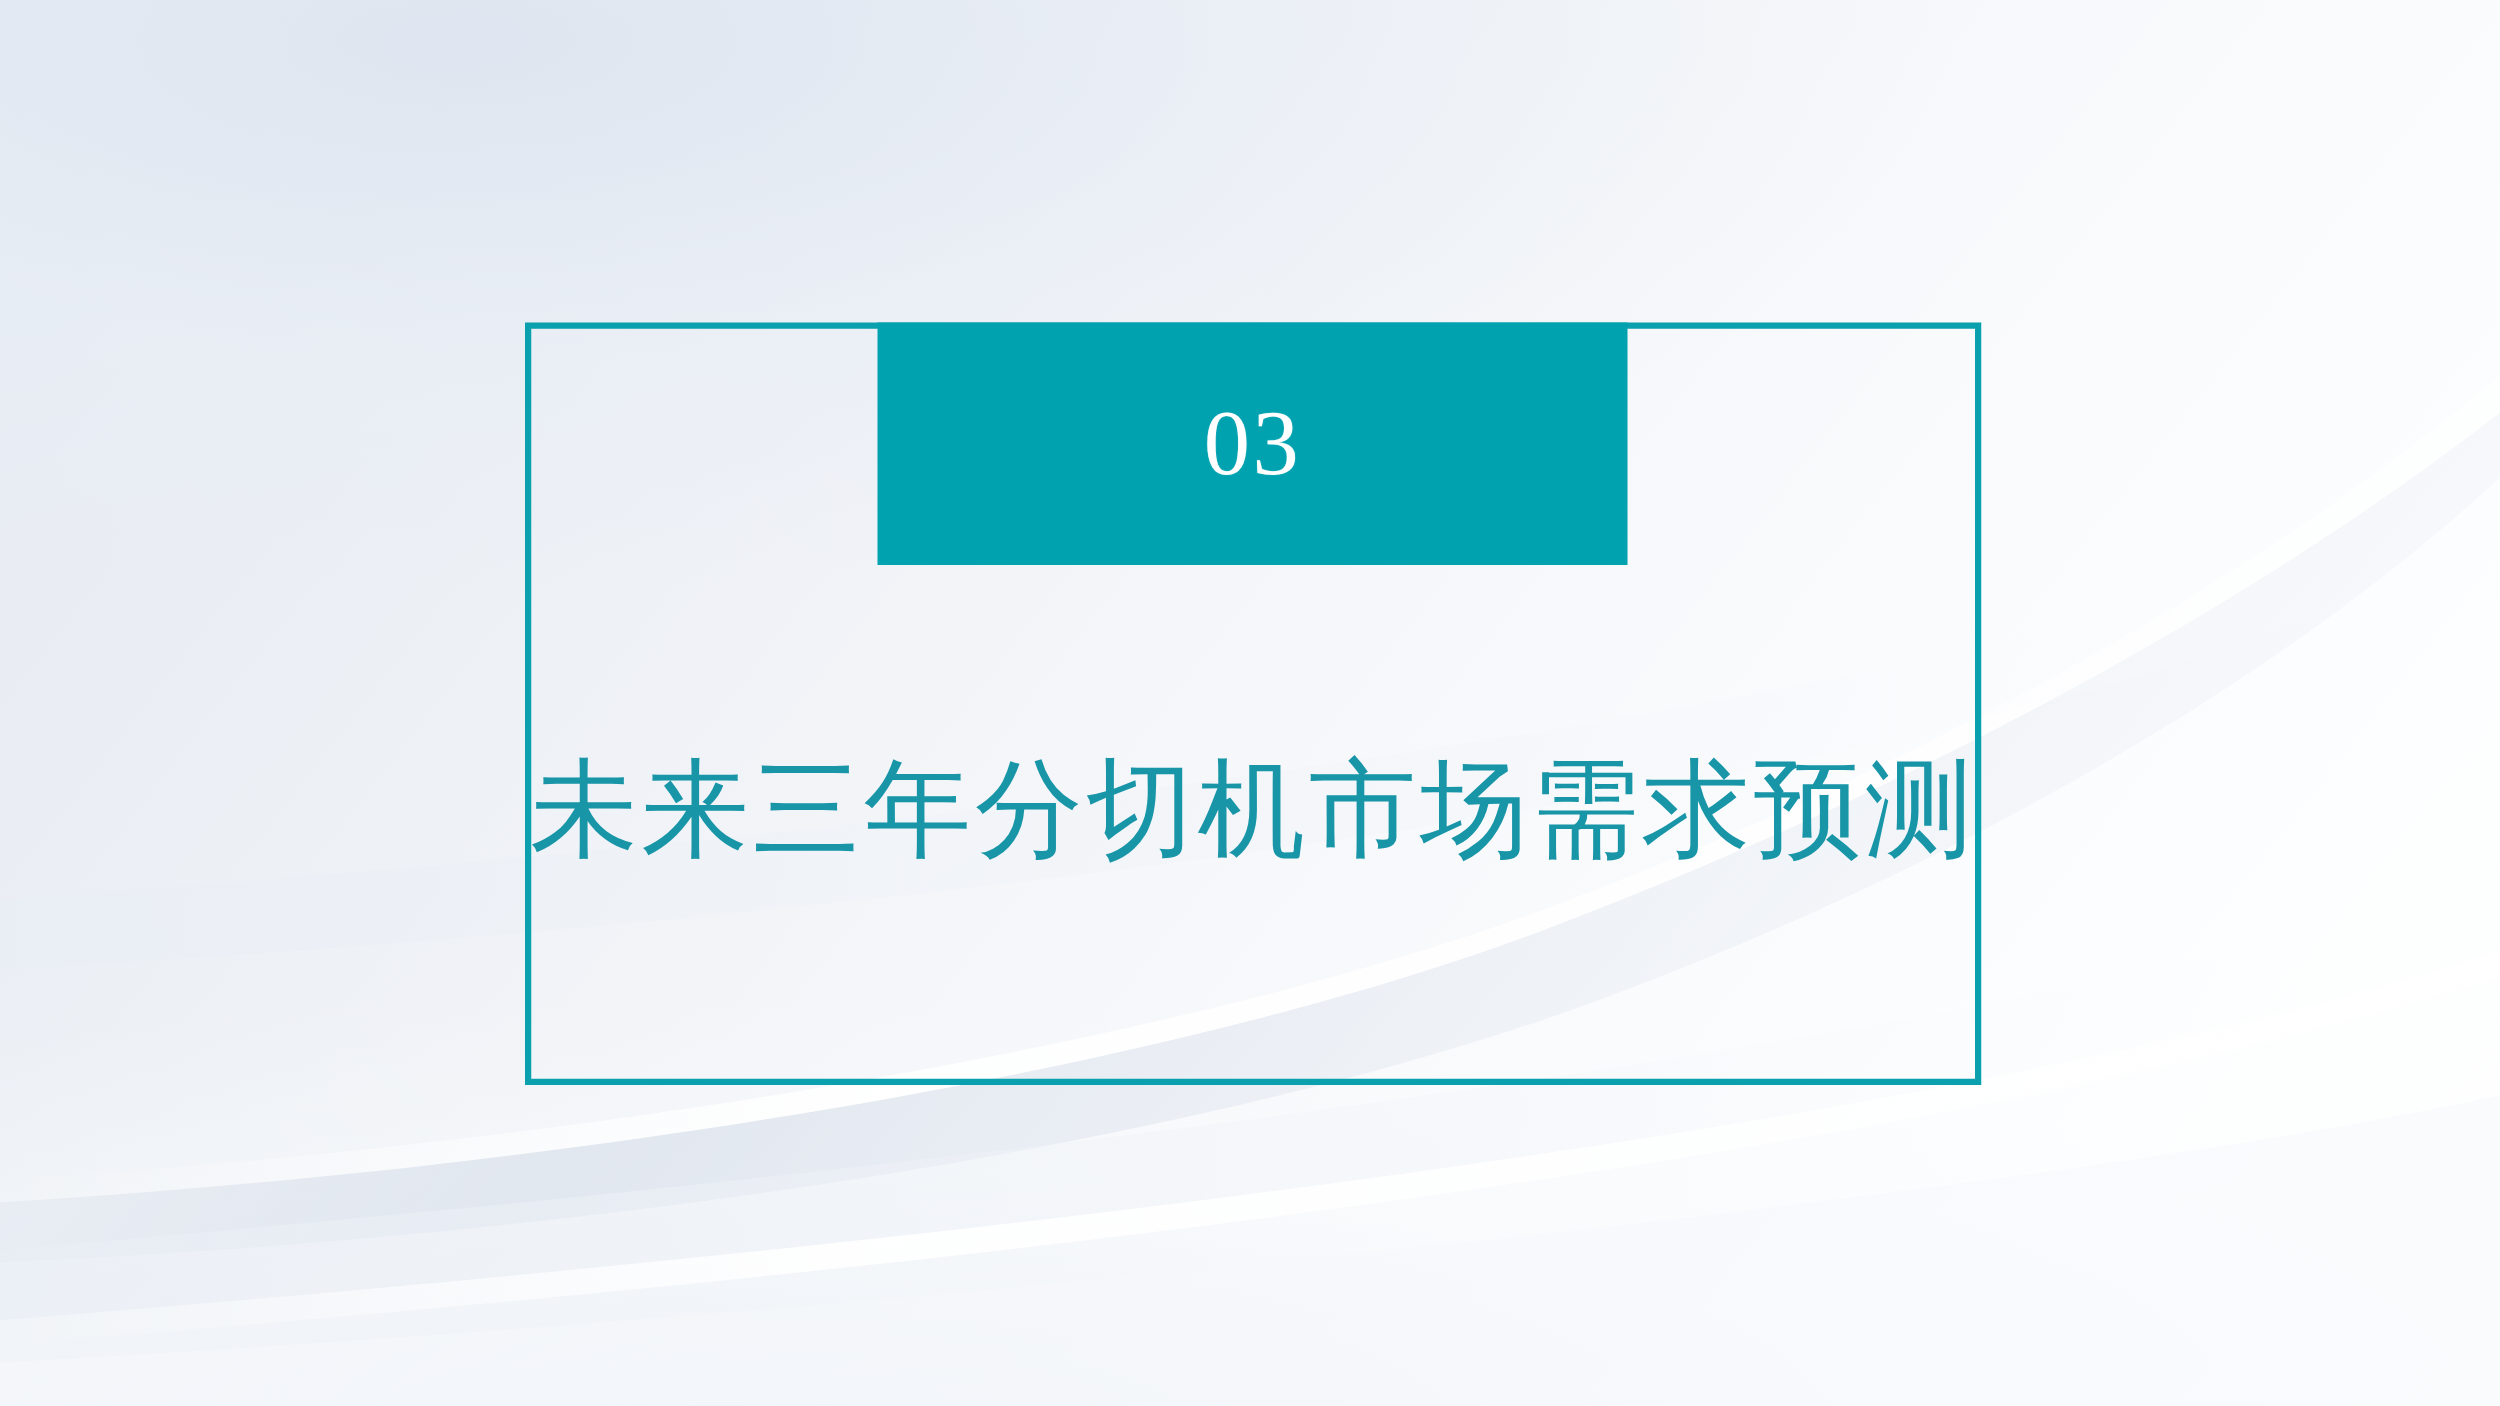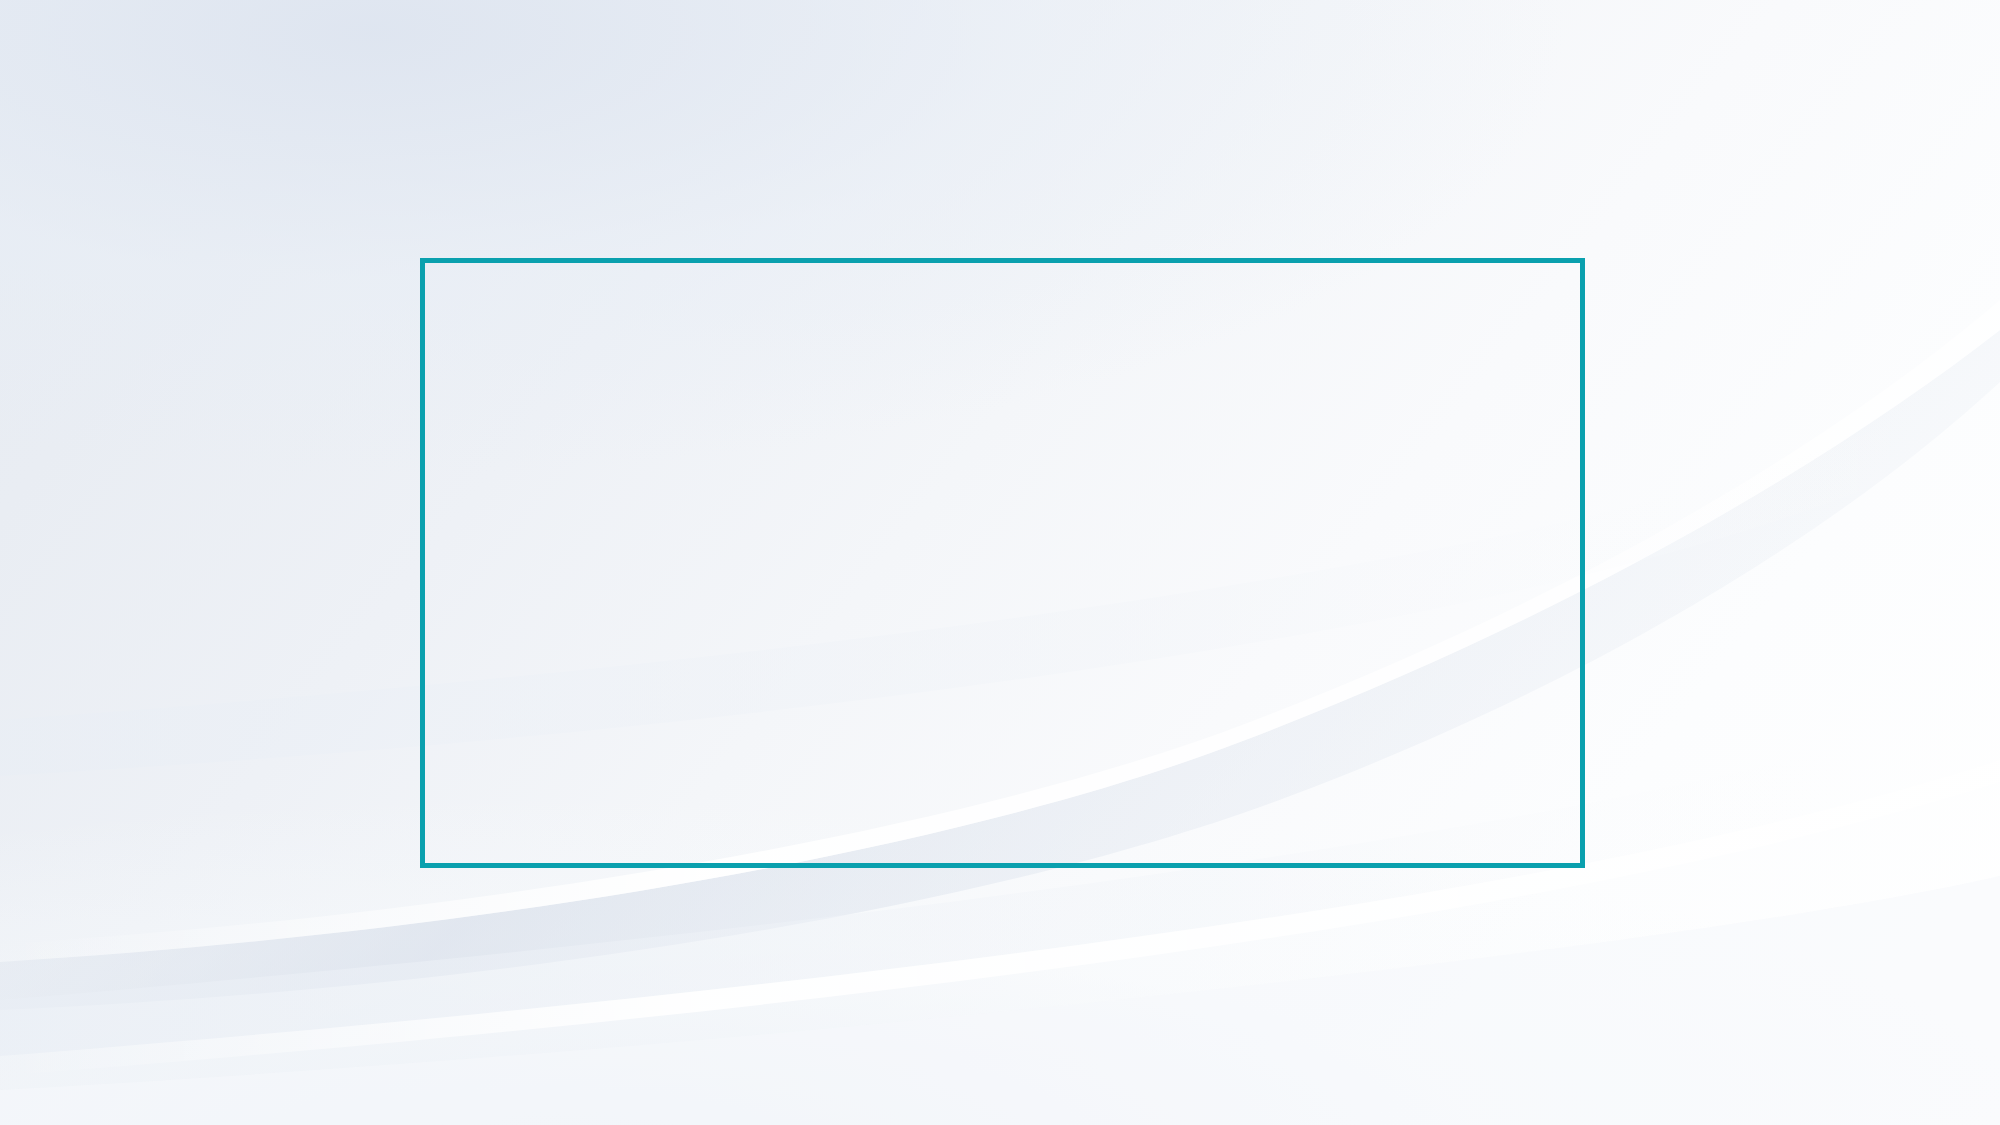--- a/index.html
+++ b/index.html
@@ -152,15 +152,19 @@
     <path d="M0,720 C420,690 960,640 1420,552 C1720,494 1900,430 2000,372 L2000,430 C1880,492 1700,556 1400,616 C950,704 420,752 0,776 Z" fill="url(#gShade2)"></path>
 
     <path d="M0,1000 C380,968 900,918 1380,840 C1700,788 1900,736 2000,700 L2000,760 C1890,796 1690,850 1370,902 C900,978 380,1026 0,1056 Z" fill="url(#gShade2)"></path>
     <path d="M0,1056 C380,1026 900,978 1370,902 C1690,850 1890,796 2000,760 L2000,782 C1880,820 1680,872 1360,924 C890,1000 380,1046 0,1076 Z" fill="url(#gEdge)"></path>
 
     <path d="M0,1090 C500,1062 1100,1010 1620,940 C1810,914 1930,892 2000,876 L2000,1125 L0,1125 Z" fill="#f6f8fb" opacity="0.55"></path>
   </svg>
 
   <div class="frame"></div>
 
+  <div class="number-block">
+    <span class="num">03</span>
+  </div>
 
+  <div class="section-title">未来三年分切机市场需求预测</div>
 
 </div>
 
 </body></html>

